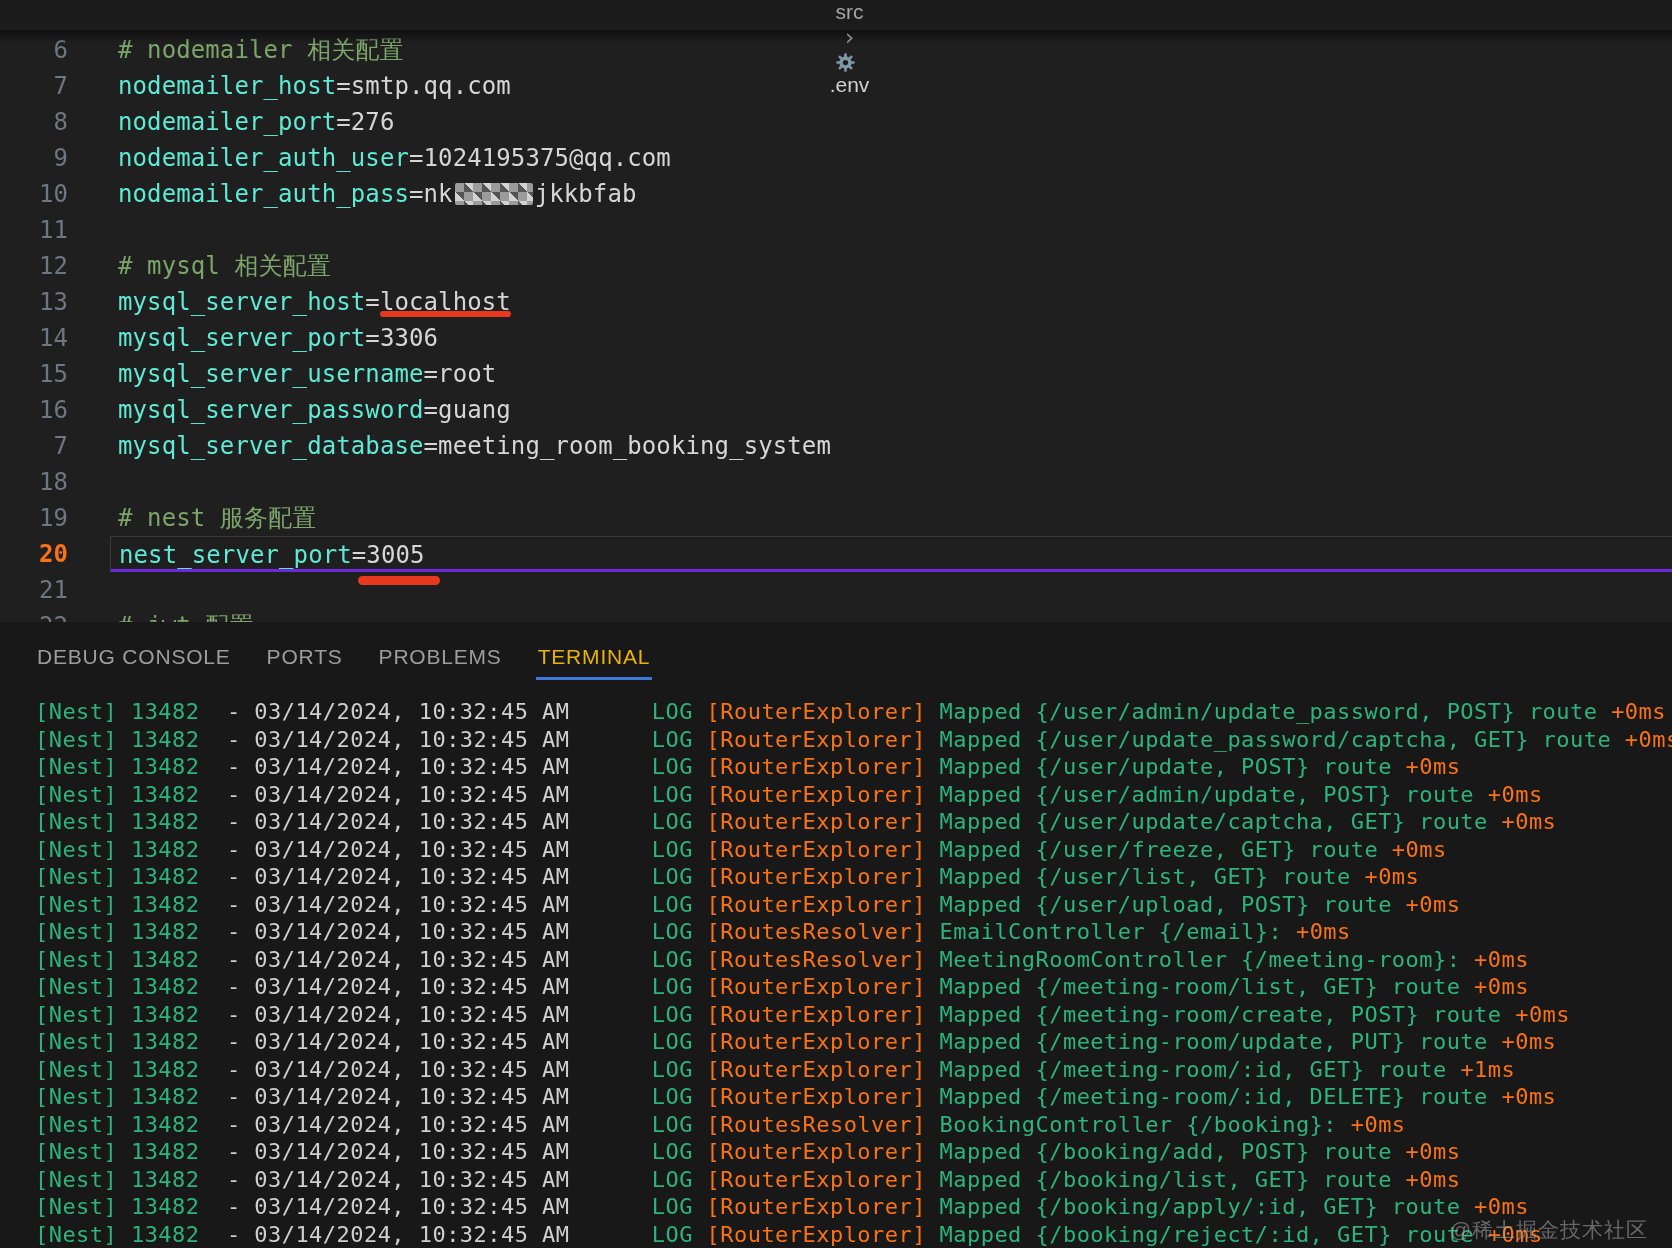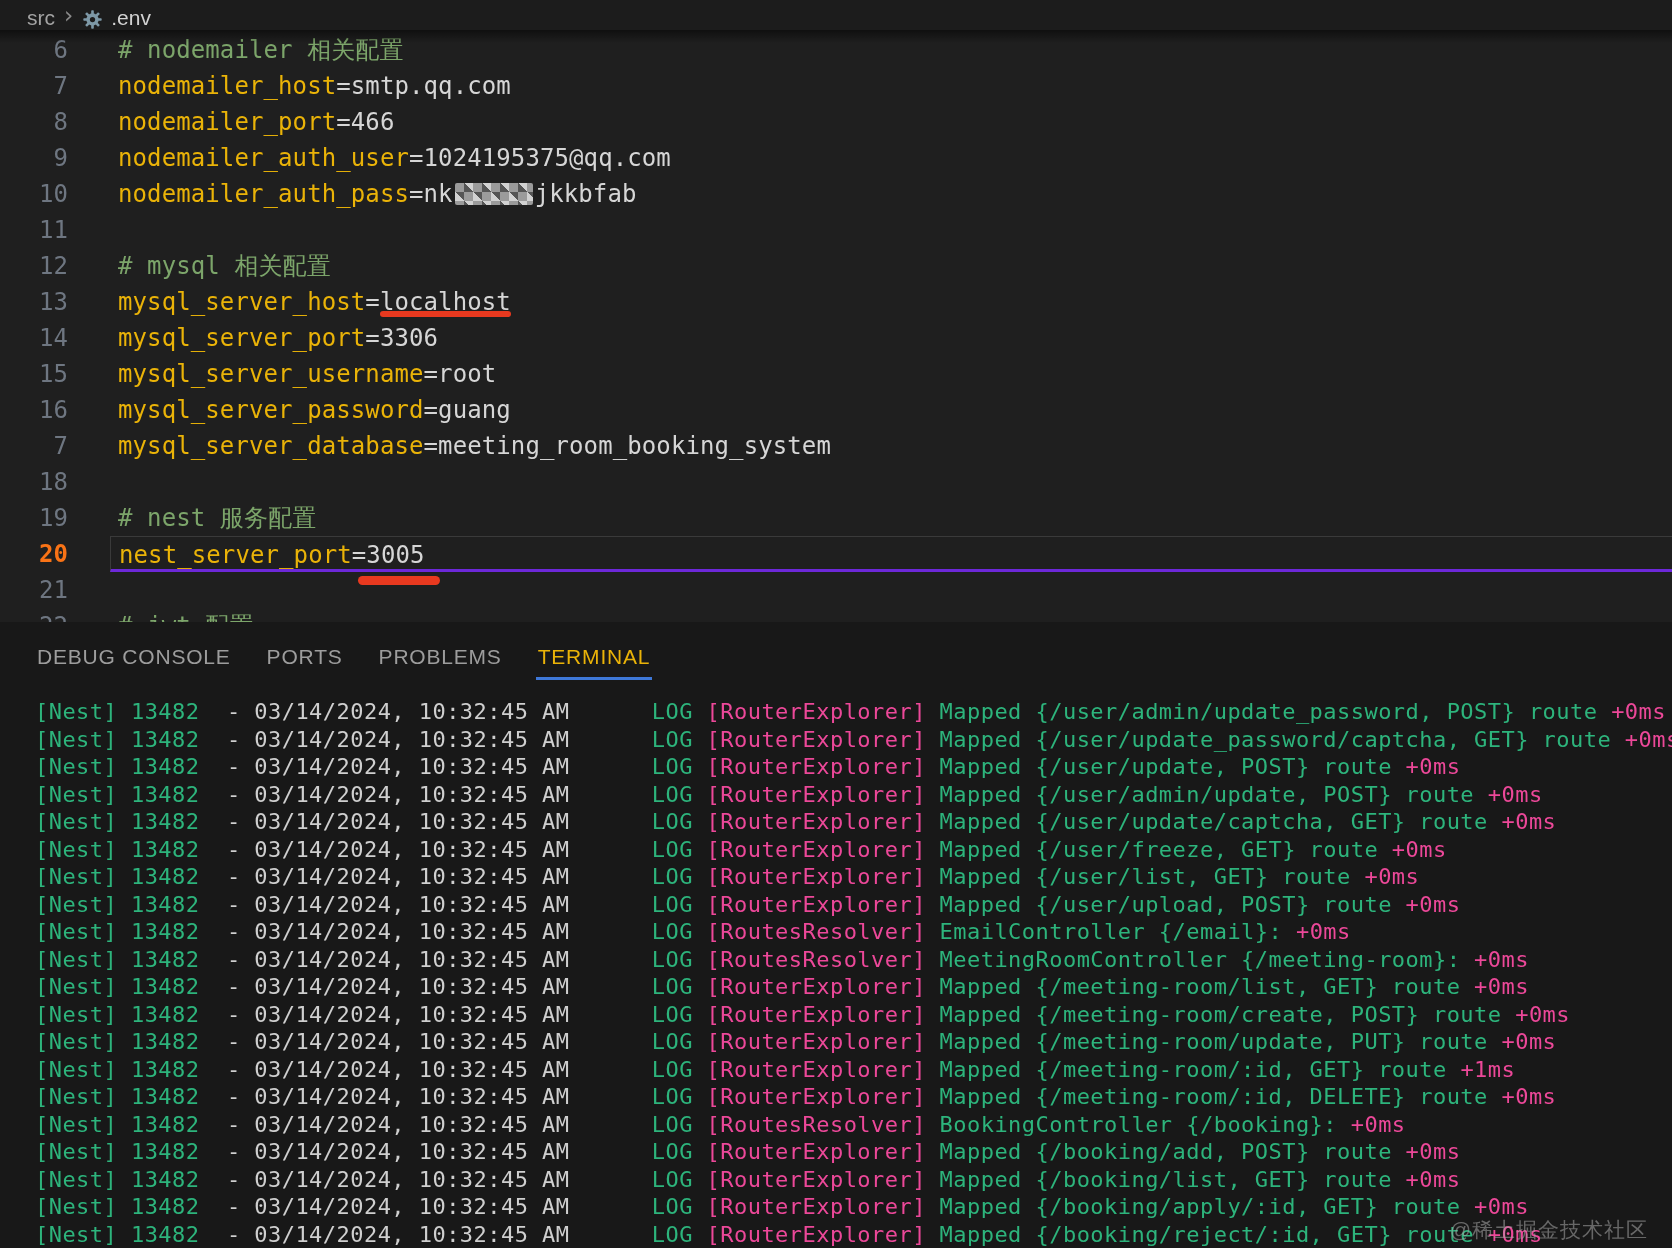--- a/index.html
+++ b/index.html
@@ -1,59 +1,59 @@
 <!DOCTYPE html>
 <html><head>
 <meta charset="utf-8">
 <style>
   html,body{margin:0;padding:0;background:#111;}
   .screen{position:relative;width:1672px;height:1248px;background:#1f1f1f;overflow:hidden;
           font-family:"DejaVu Sans Mono", monospace;}
   
   .breadcrumb{position:absolute;top:0;left:0;width:100%;height:30px;background:#1c1c1c;
-              display:flex;align-items:flex-end;padding-left:27px;box-sizing:border-box;
-              font-family:"Liberation Sans", sans-serif;font-size:21px;z-index:5;}
+              display:flex;align-items:center;padding-left:27px;box-sizing:border-box;
+              font-family:"Liberation Sans", sans-serif;font-size:21px;z-index:5;flex-direction:column;}
   .bc-folder{color:#a3a3a3;}
   .bc-chev{color:#8a8a8a;font-size:23px;margin:0 9px 2px 9px;font-family:"DejaVu Sans", sans-serif;}
   .bc-gear{display:flex;align-items:center;margin-right:8px;}
   .bc-file{color:#d2d2d2;}
   
   .editor{position:absolute;top:30px;left:0;width:1672px;height:592px;background:#1f1f1f;overflow:hidden;}
   .editor::before{content:"";position:absolute;top:0;left:0;right:0;height:13px;z-index:3;
                   background:linear-gradient(rgba(0,0,0,.5),rgba(0,0,0,0));pointer-events:none;}
   .lines{padding-top:2px;}
   .crow{display:flex;height:36px;line-height:36px;font-size:24px;letter-spacing:.1px;box-sizing:border-box;}
   .gutter{flex:0 0 68px;text-align:right;color:#6e7681;}
   .gap{flex:0 0 42px;}
   .codearea{flex:1;padding-left:8px;white-space:pre;box-sizing:border-box;}
   .crow.current .codearea{border-top:1px solid #3a3a3a;border-bottom:3px solid #6d28d9;border-left:1px solid #3a3a3a;}
   .crow.current .gutter{color:#f97316;font-weight:bold;}
   .cmt{color:#7ca56a;}
-  .key{color:#eab308;}
+  .key{color:#5eead4;}
   .val{color:#d6d6d6;}
   .mosaic{display:inline-block;width:78px;height:22px;vertical-align:-3px;margin:0 2px;border-radius:2px;
      background:
        linear-gradient(45deg,rgba(255,255,255,.55) 25%,transparent 25%,transparent 75%,rgba(255,255,255,.55) 75%),
        linear-gradient(45deg,rgba(0,0,0,.45) 25%,transparent 25%,transparent 75%,rgba(0,0,0,.45) 75%),
        #9b9b9b;
      background-size:18px 18px,18px 18px,auto;background-position:0 0,9px 9px,0 0;}
   .ann{position:absolute;background:#e8391f;z-index:4;}
   .ann-underline{left:380px;top:281px;width:131px;height:6px;border-radius:3px;}
   .ann-bar{left:358px;top:546px;width:82px;height:9px;border-radius:4.5px;}
   
   .panel{position:absolute;top:622px;left:0;width:1672px;height:626px;background:#181818;}
   .tabs{height:72px;display:flex;align-items:center;padding-left:35px;gap:32px;
         font-family:"Liberation Sans", sans-serif;font-size:21px;letter-spacing:.8px;}
   .tab{color:#9d9d9d;padding:8px 2px;border-bottom:3px solid transparent;cursor:default;}
   .tab.active{color:#eab308;border-bottom-color:#3e78d8;}
   .terminal{padding:4px 0 0 35px;}
   .trow{height:27.5px;line-height:27.5px;font-size:22px;letter-spacing:.46px;white-space:pre;overflow:hidden;}
   .tg{color:#2db47c;}
   .tw{color:#cfcfcf;}
-  .ty{color:#ec4899;}
+  .ty{color:#f97316;}
   
   .watermark{position:absolute;right:24px;top:1216px;z-index:9;color:rgba(170,170,170,.55);
              font-family:"Liberation Sans", sans-serif;font-size:21px;letter-spacing:1px;}
 </style>
 </head>
 <body>
 
 <div class="screen">
 
   <div class="breadcrumb">
@@ -82,21 +82,21 @@
           <span class="codearea"><span class="cmt"># nodemailer 相关配置</span></span>
         </div>
         <div class="crow">
           <span class="gutter">7</span>
           <span class="gap"></span>
           <span class="codearea"><span class="key">nodemailer_host</span><span class="val">=</span><span class="val">smtp.qq.com</span></span>
         </div>
         <div class="crow">
           <span class="gutter">8</span>
           <span class="gap"></span>
-          <span class="codearea"><span class="key">nodemailer_port</span><span class="val">=</span><span class="val">466</span></span>
+          <span class="codearea"><span class="key">nodemailer_port</span><span class="val">=</span><span class="val">276</span></span>
         </div>
         <div class="crow">
           <span class="gutter">9</span>
           <span class="gap"></span>
           <span class="codearea"><span class="key">nodemailer_auth_user</span><span class="val">=</span><span class="val">1024195375@qq.com</span></span>
         </div>
         <div class="crow">
           <span class="gutter">10</span>
           <span class="gap"></span>
           <span class="codearea"><span class="key">nodemailer_auth_pass</span><span class="val">=</span><span class="val">nk</span><span class="mosaic"></span><span class="val">jkkbfab</span></span>

